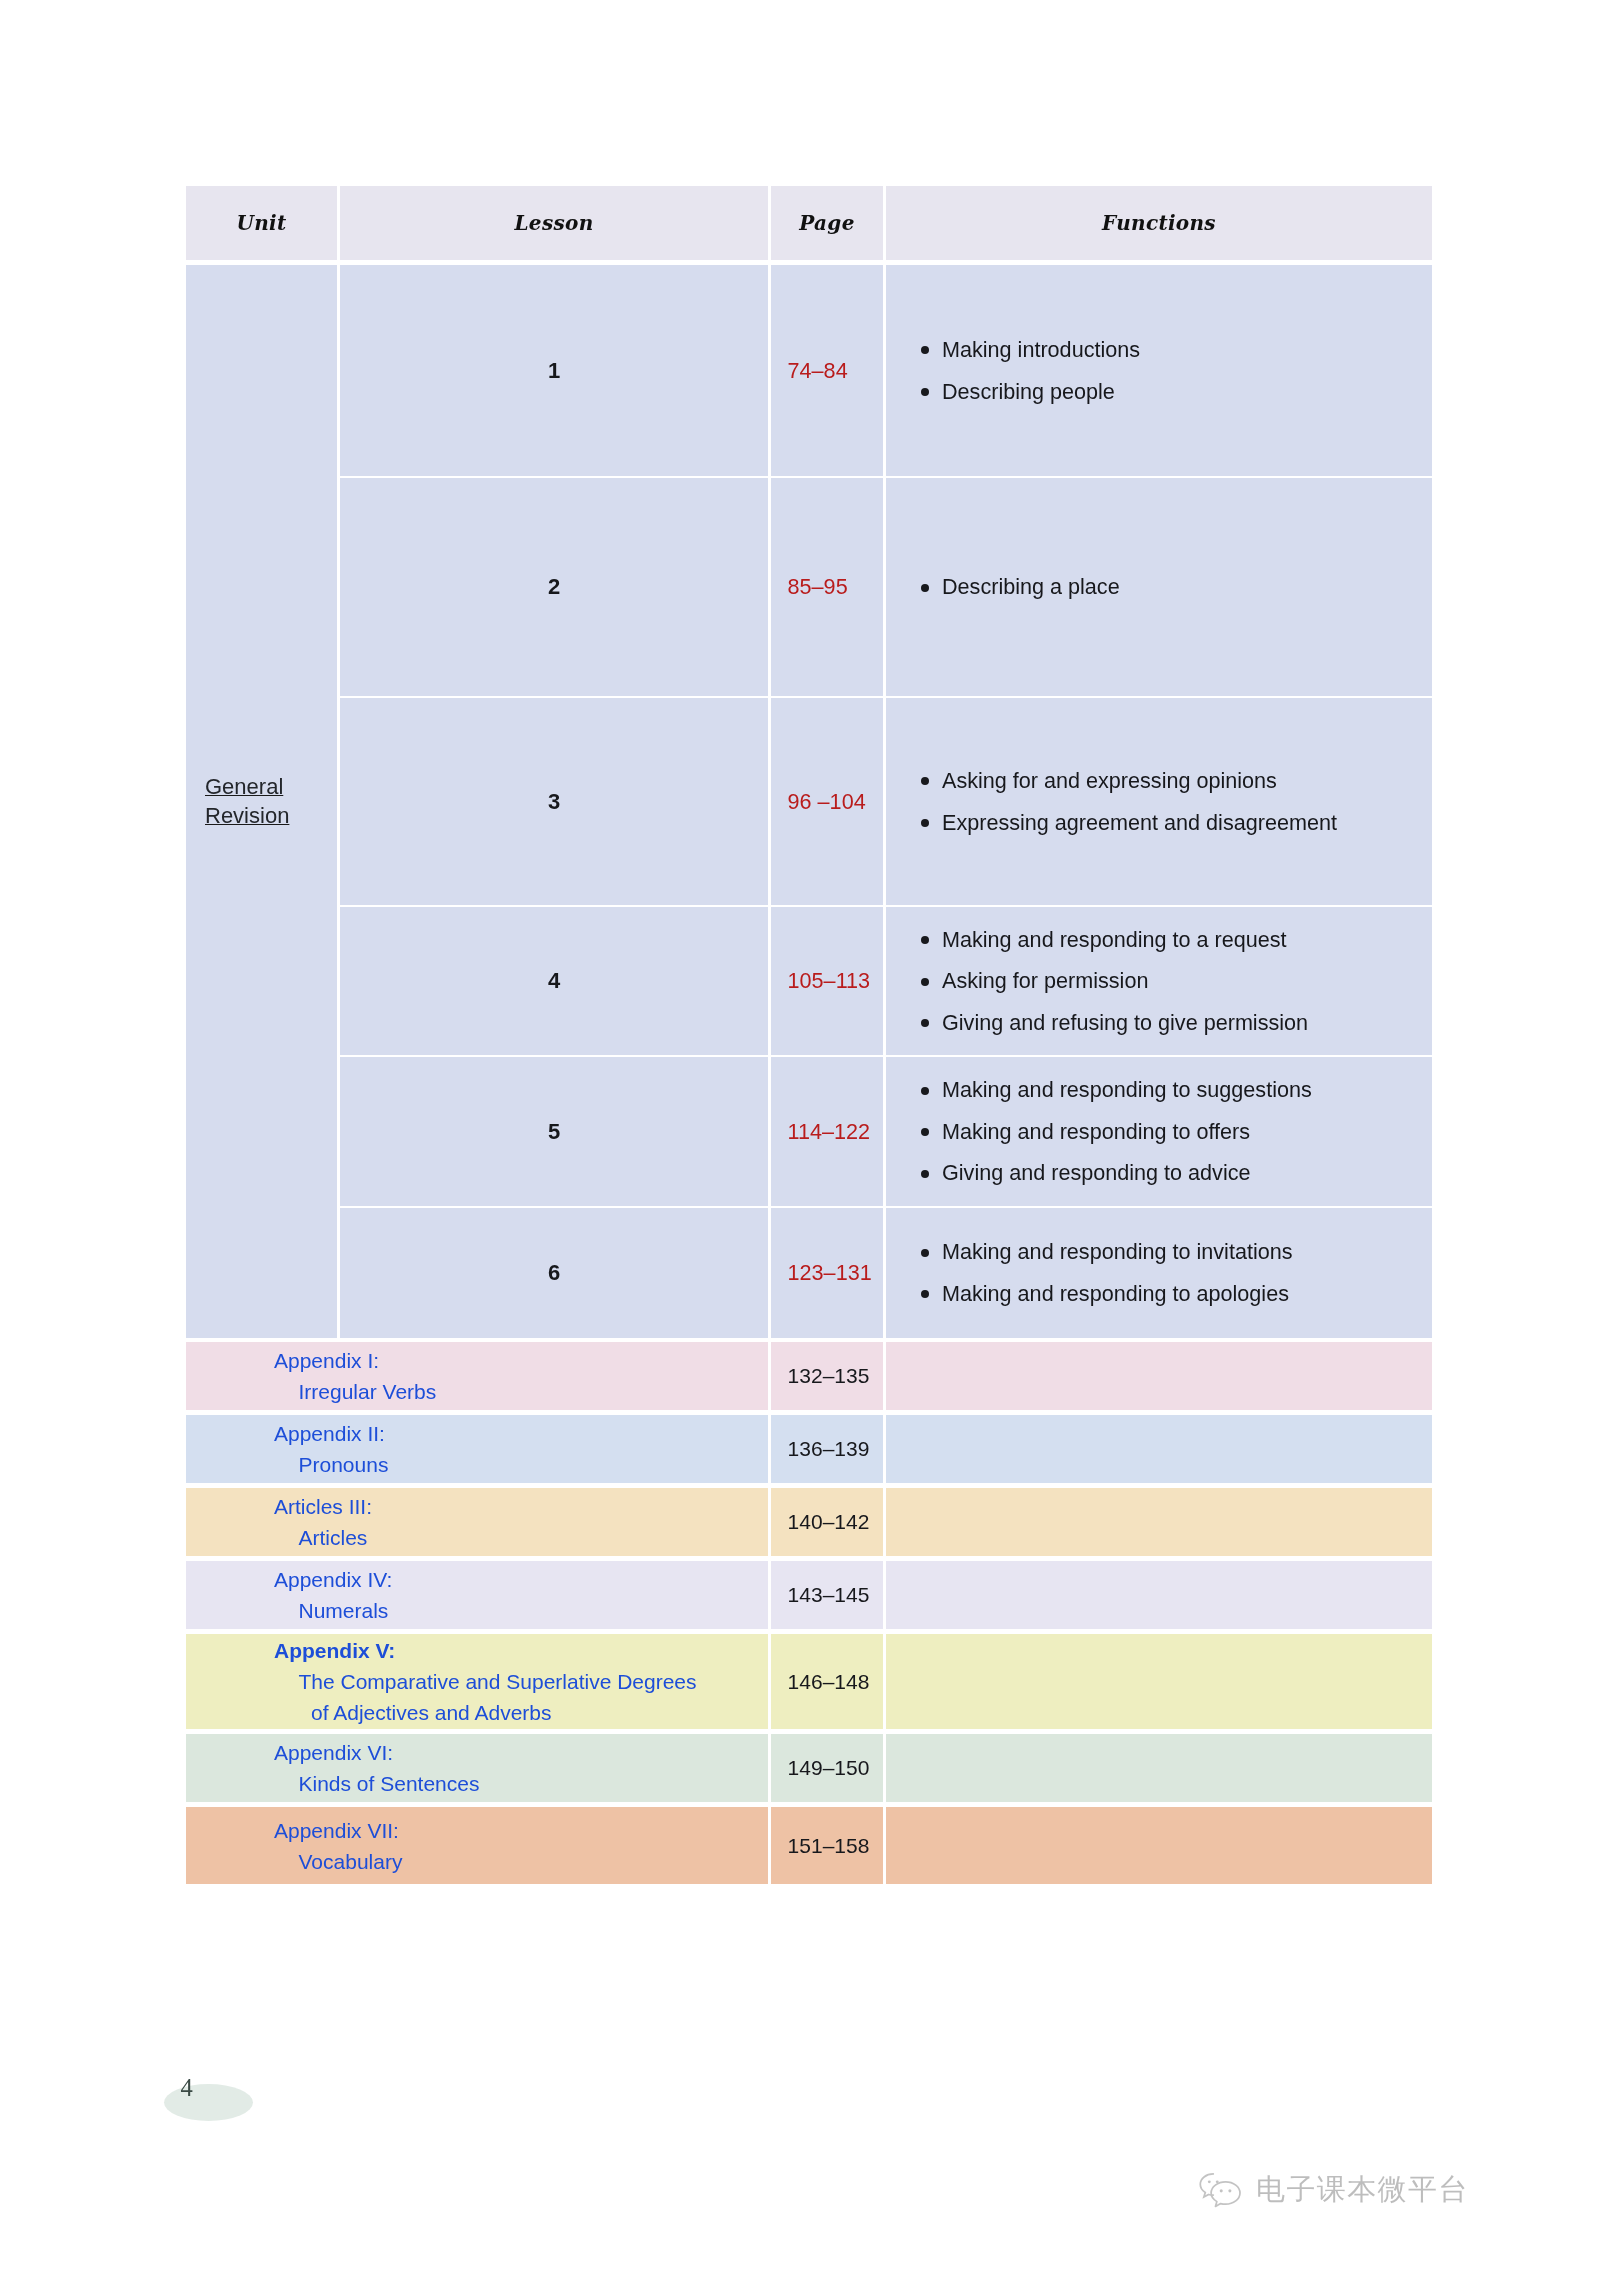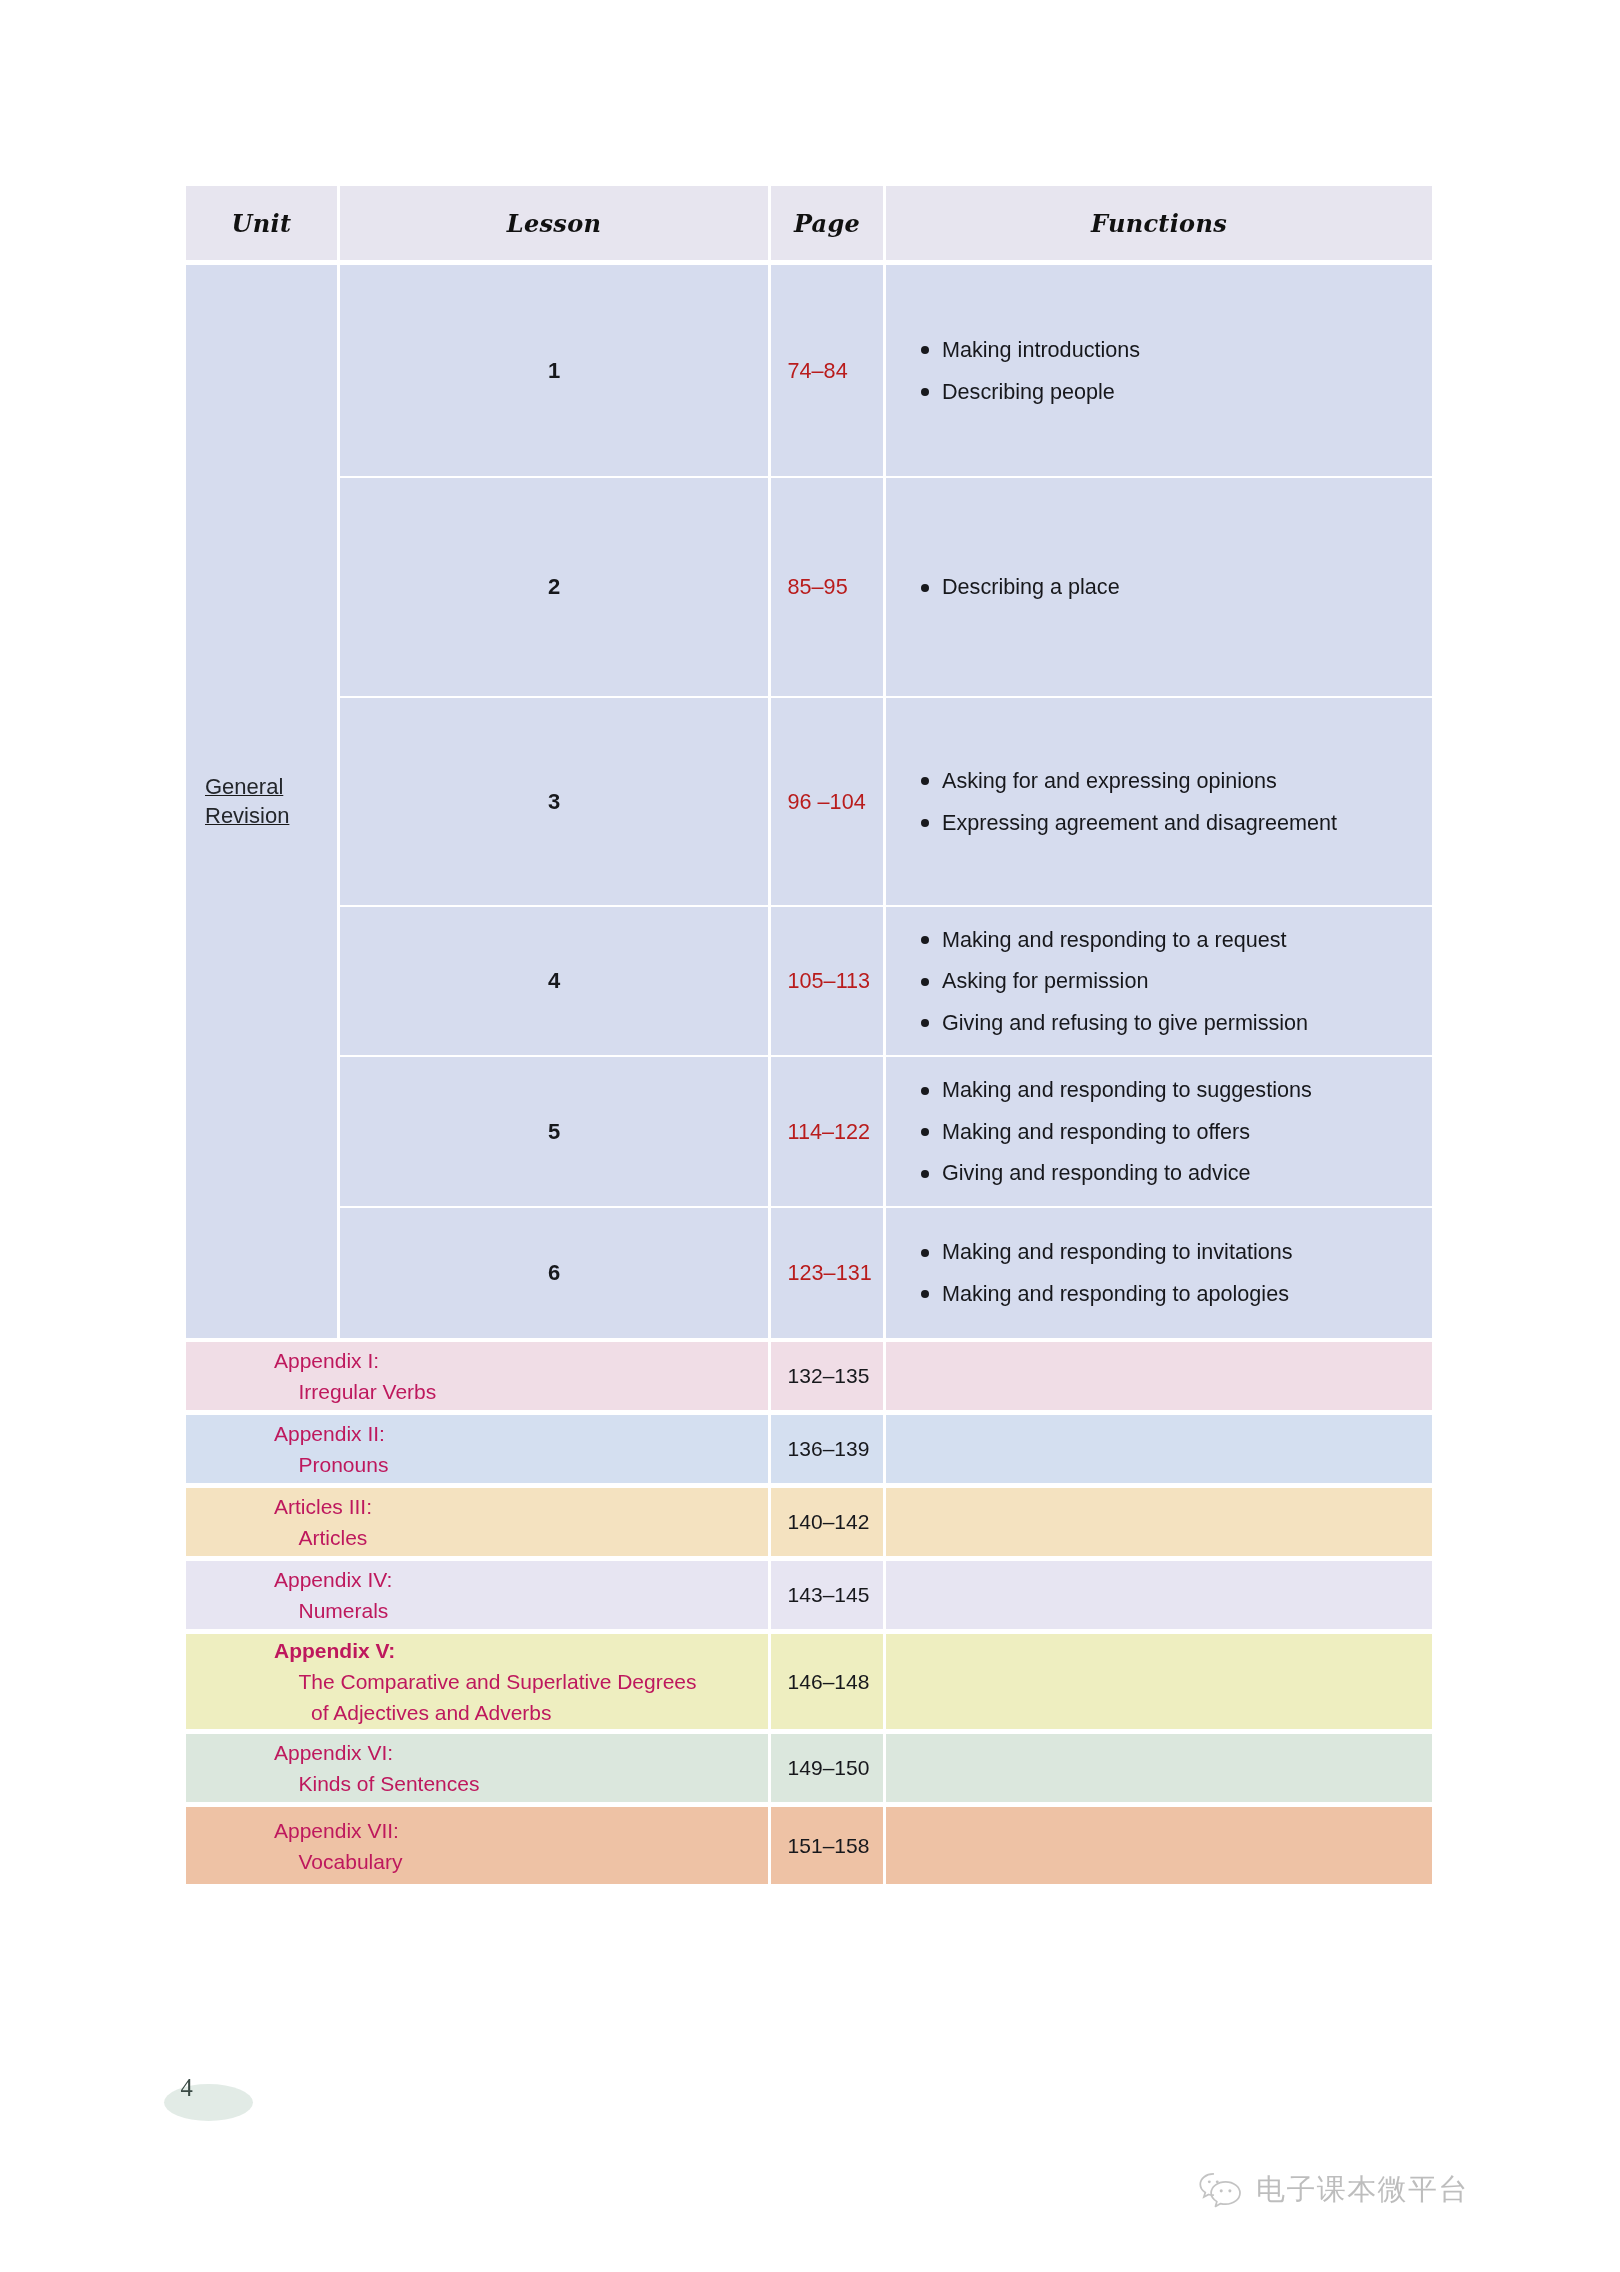--- a/index.html
+++ b/index.html
@@ -44,21 +44,21 @@
     text-align: center;
     border-right: 3.6px solid #ffffff;
     border-bottom: 5px solid #ffffff;
   }
   .head-row td:last-child { border-right: none; }
 
   .head-label {
     font-family: "DejaVu Serif", serif;
     font-style: italic;
     font-weight: 700;
-    font-size: 24px;
+    font-size: 20px;
     letter-spacing: 0.3px;
     color: #111111;
   }
 
   
   .body-row td {
     background: #d6dcee;
     border-right: 3.6px solid #ffffff;
     border-bottom: 2.9px solid #ffffff;
     vertical-align: middle;
@@ -154,21 +154,21 @@
   .app-name {
     padding-left: 0;
     text-align: left;
   }
   .app-name-inner {
     display: inline-block;
     text-align: left;
     padding-left: 88px;
     font-size: 21px;
     line-height: 1.48;
-    color: #be185d;
+    color: #1d4ed8;
   }
   .app-line-2 { display: block; padding-left: 24.5px; }
   .app-line-3 { display: block; padding-left: 37px; }
 
   .app-page {
     text-align: left;
     padding-left: 16.6px;
     font-size: 21px;
     color: #17181c;
     white-space: nowrap;

